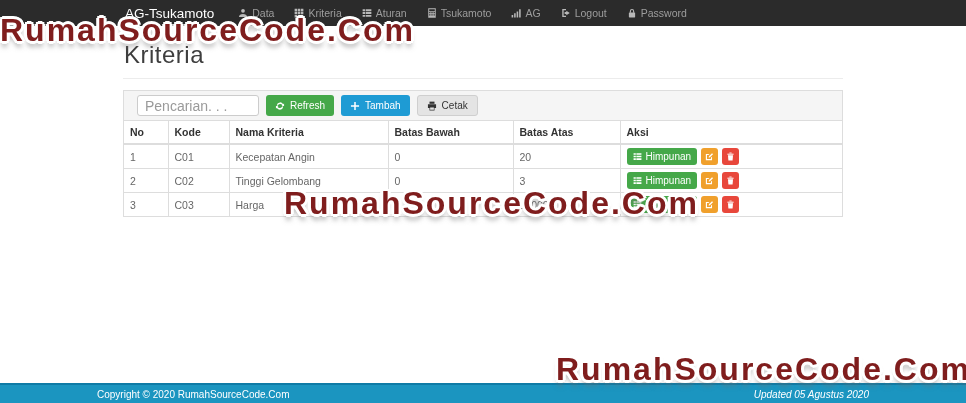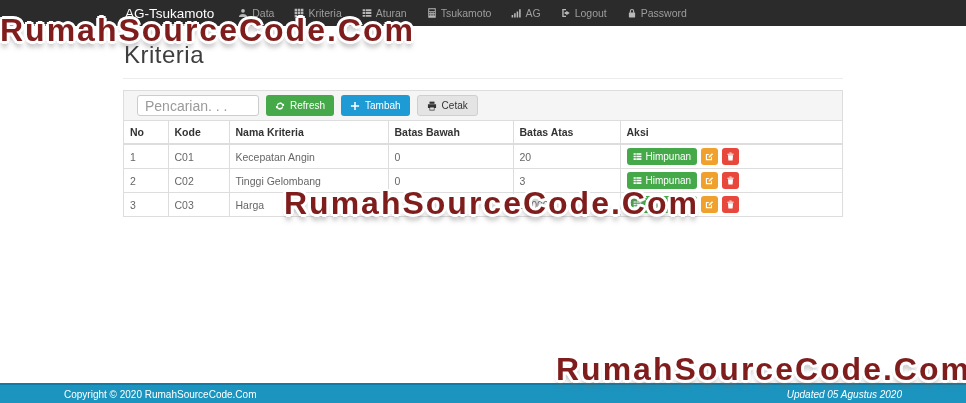--- a/index.html
+++ b/index.html
@@ -59,21 +59,21 @@
   }
   .wm1 { left:0px; top:12px; }
   .wm2 { left:284px; top:185px; }
   .wm3 { left:556px; top:351px; }
 
   
   .footer {
     position:absolute; left:0; bottom:0; width:966px; height:20px;
     background:#1b95c0; border-top:2px solid #0f7ba6;
     display:flex; align-items:center; justify-content:space-between;
-    padding:0 64px; color:#fff; font-size:10px;
+    padding:0 97px; color:#fff; font-size:10px;
   }
   .footer .updated { font-style:italic; }
 </style>
 </head>
 <body>
 
 <div class="navbar">
   <a class="brand">AG-Tsukamoto</a>
 
   <div class="nav-item">

